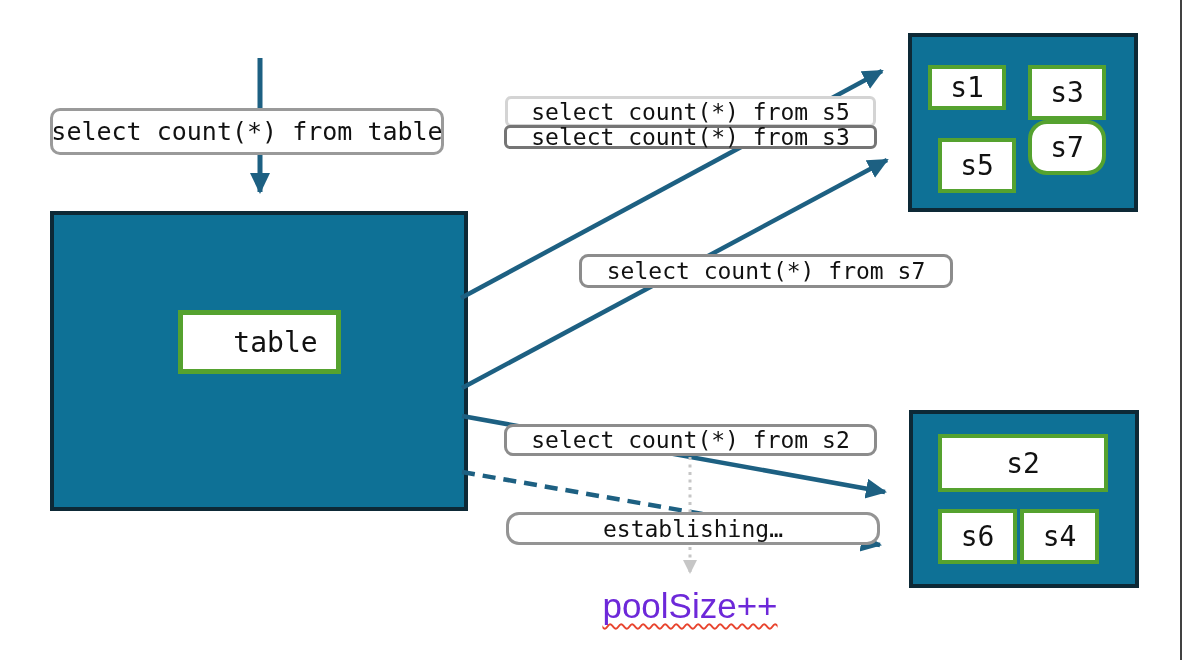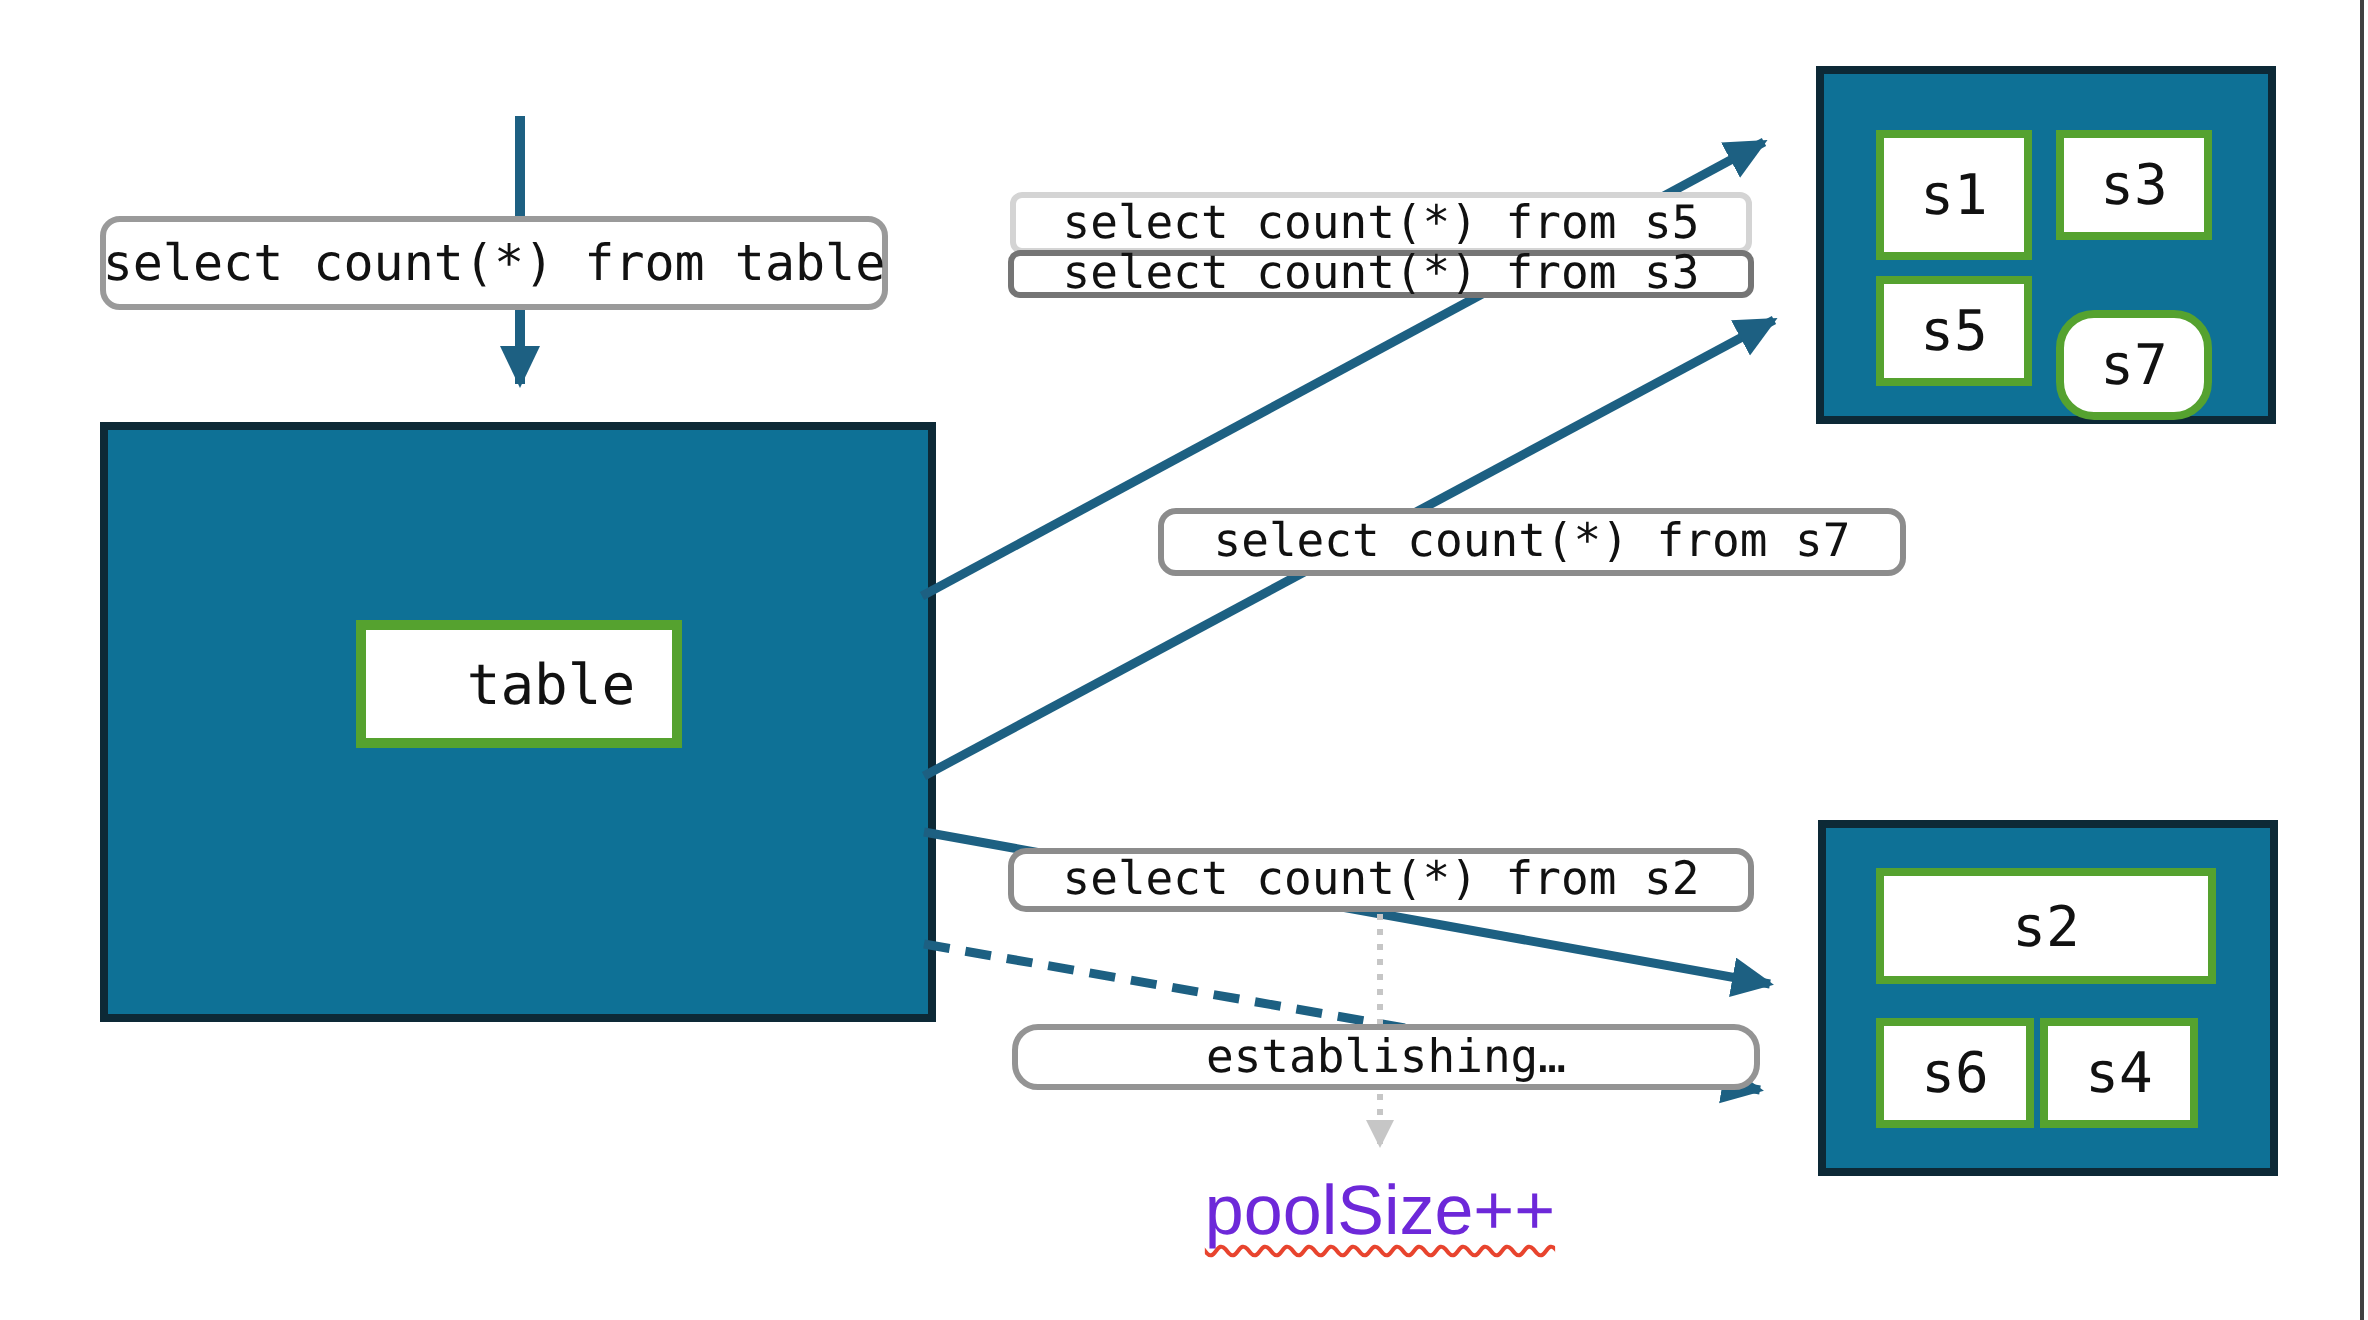--- a/index.html
+++ b/index.html
@@ -91,30 +91,30 @@
 
 <div class="canvas">
 
   <div class="tealbox" style="left:50px; top:211px; width:418px; height:300px;">
     <div class="greenbox big" style="left:124px; top:95px; width:163px; height:64px;padding-left:32px;">
       <span>table</span>
     </div>
   </div>
 
   <div class="tealbox" style="left:908px; top:33px; width:230px; height:179px;">
-    <div class="greenbox shard" style="left:26px; top:28px; width:78px; height:65px;">
+    <div class="greenbox shard" style="left:16px; top:28px; width:78px; height:45px;">
       <span>s1</span>
     </div>
     <div class="greenbox shard" style="left:116px; top:28px; width:78px; height:55px;">
       <span>s3</span>
     </div>
     <div class="greenbox shard" style="left:26px; top:101px; width:78px; height:55px;">
       <span>s5</span>
     </div>
-    <div class="greenbox shard" style="left:116px; top:118px; width:78px; height:55px;border-radius:19px;">
+    <div class="greenbox shard" style="left:116px; top:83px; width:78px; height:55px;border-radius:19px;">
       <span>s7</span>
     </div>
   </div>
 
   <div class="tealbox" style="left:909px; top:410px; width:230px; height:178px;">
     <div class="greenbox shard" style="left:25px; top:20px; width:170px; height:58px;">
       <span>s2</span>
     </div>
     <div class="greenbox shard" style="left:25px; top:95px; width:79px; height:55px;">
       <span>s6</span>

